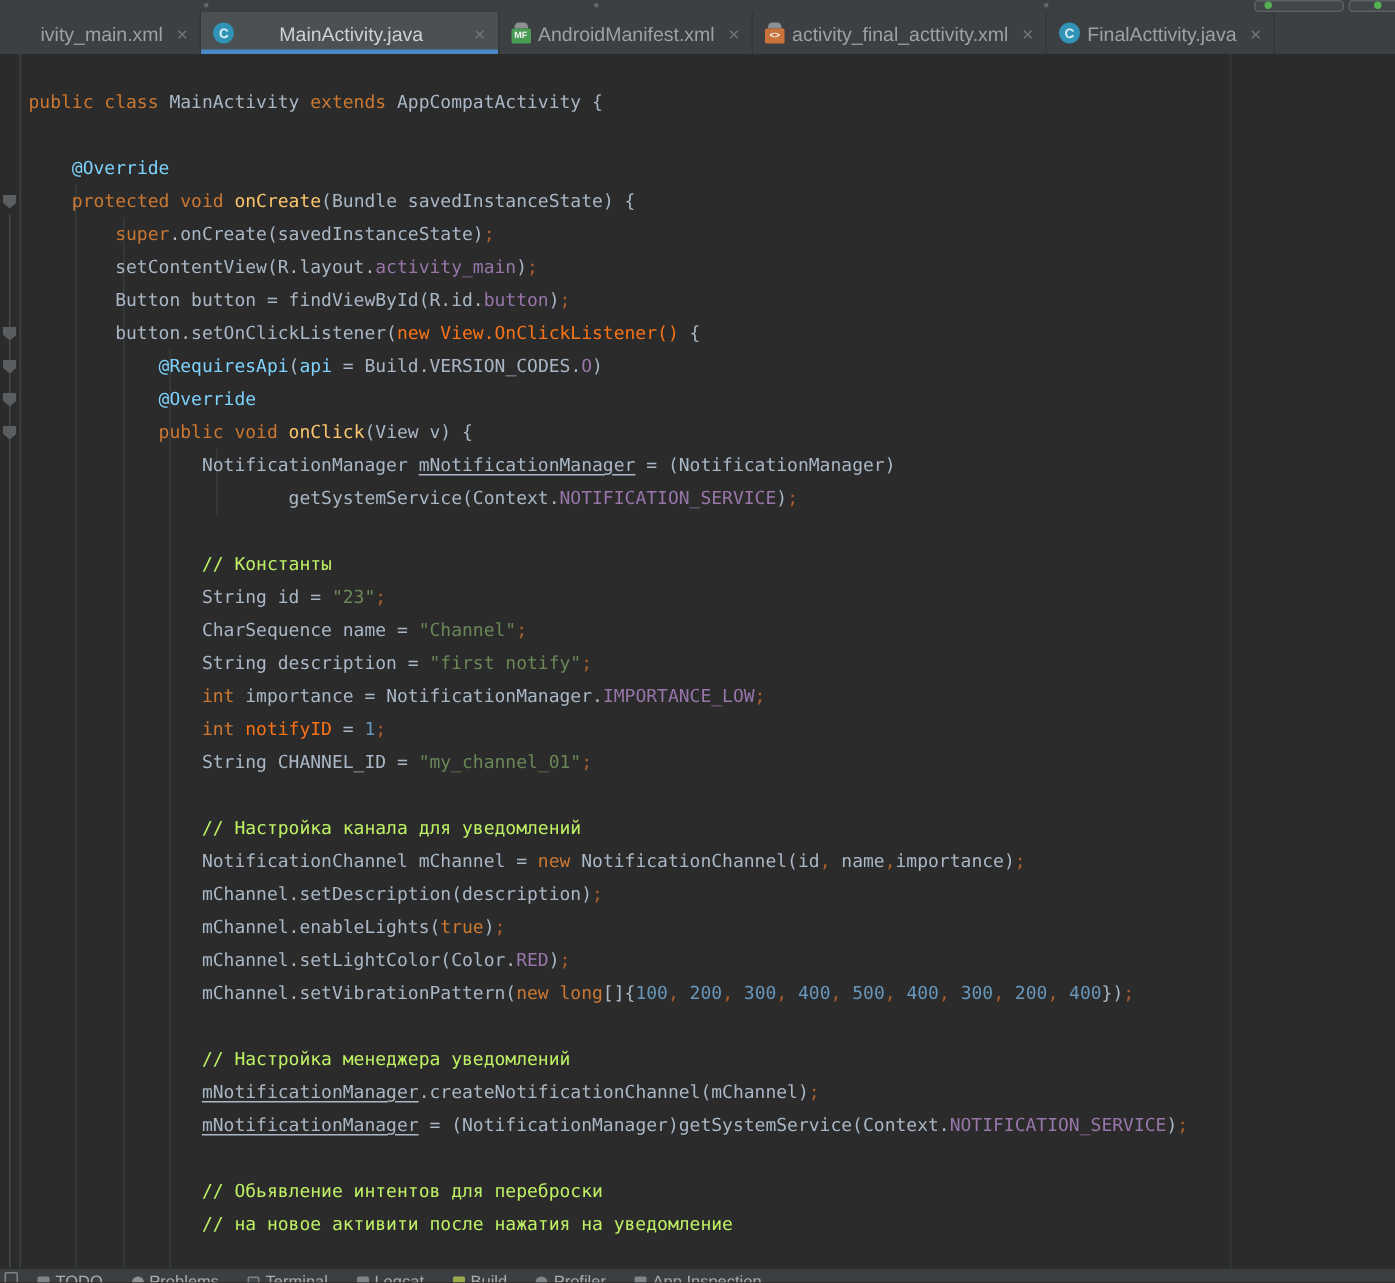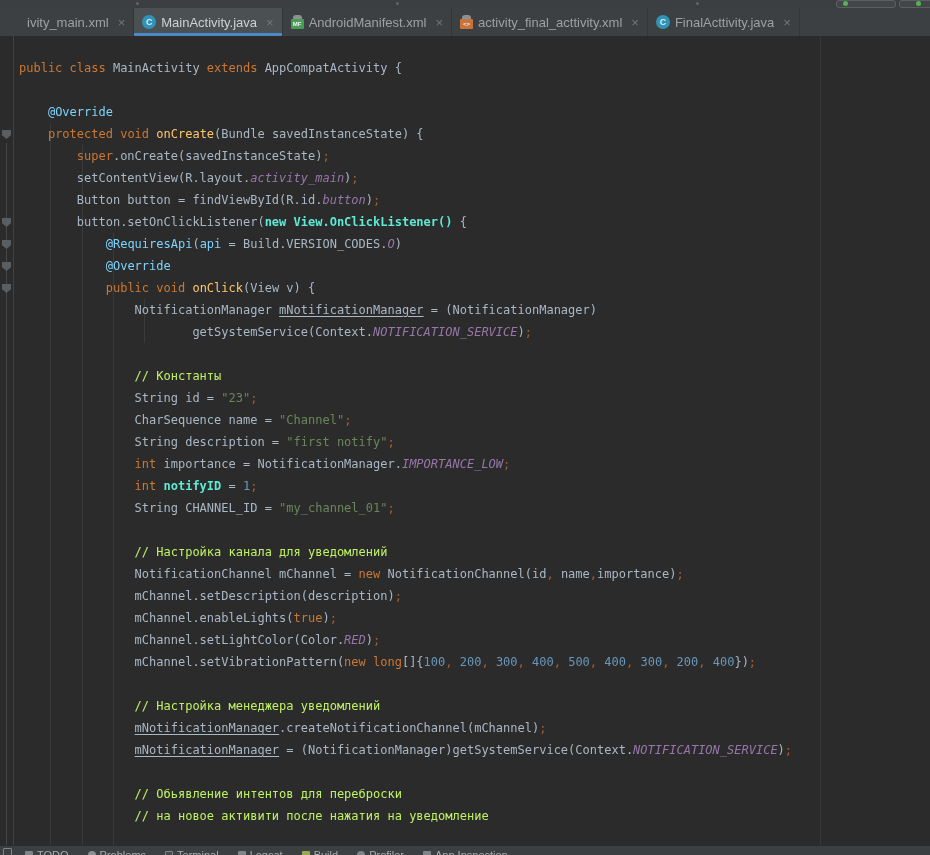--- a/index.html
+++ b/index.html
@@ -10,21 +10,21 @@
   }
   
   .top-strip{position:absolute;left:0;top:0;width:930px;height:8px;background:#3c3f41;border-bottom:1px solid #313436;}
   .ts-box{position:absolute;top:0;height:6px;border:1px solid #5c6062;border-radius:3px;background:#434649;}
   .ts-dot-green{position:absolute;top:1px;width:5px;height:5px;border-radius:50%;background:#55b155;}
   .ts-dot-dim{position:absolute;top:2px;width:3px;height:3px;border-radius:50%;background:#63666a;}
   
   .tabbar{position:absolute;left:0;top:8px;width:930px;height:28px;background:#3d4043;display:flex;align-items:stretch;padding-left:20px;}
   .tab{position:relative;display:inline-flex;align-items:center;padding:0 8px;border-right:1px solid #333638;cursor:default;}
   .tab.first{padding-left:2px;}
-  .tab.active{background:#4b5052;}
+  .tab.active{background:#4b5052;gap:25px;}
   .tab.active::after{content:"";position:absolute;left:0;right:0;bottom:0;height:3px;background:#4a88c7;}
   .tab-label{font-size:13px;color:#9da1a4;margin:0 4px 0 5px;white-space:nowrap;}
   .tab.active .tab-label{color:#ced1d3;}
   .tab-close{font-size:13px;color:#73777a;margin-left:5px;line-height:1;}
   
   .icon-java{width:14px;height:14px;border-radius:50%;background:#3193b5;position:relative;flex:none;}
   .icon-java::after{content:"C";position:absolute;left:0;top:0;width:14px;height:14px;
     font-size:9px;font-weight:bold;color:#d9eef5;text-align:center;line-height:14px;}
   .icon-file{width:13px;height:14px;position:relative;flex:none;}
   .icon-file .head{position:absolute;left:2px;top:0;width:9px;height:4px;border-radius:3px 3px 0 0;background:#8c9093;}
@@ -42,22 +42,22 @@
   .indent-guide{position:absolute;width:1px;background:#383b3c;}
   .code{position:absolute;left:14px;top:0;right:0;bottom:0;padding:21px 0 0 5px;
     font-family:"DejaVu Sans Mono",monospace;font-size:12px;color:#a9b7c6;}
   .cl{height:22px;line-height:22px;white-space:pre;}
   .tk-k{color:#cc7832;}
   .tk-a{color:#7dd3fc;}
   .tk-m{color:#ffc66d;}
   .tk-s{color:#6a8759;}
   .tk-n{color:#6897bb;}
   .tk-c{color:#bef264;}
-  .tk-f{color:#9876aa;font-style:italic;text-align:center;}
-  .tk-g{color:#5eead4;font-weight:bold;}
+  .tk-f{color:#9876aa;text-align:center;}
+  .tk-g{color:#f97316;}
   .tk-u{color:#a9b7c6;text-decoration:underline;text-underline-offset:2px;}
   .tk-p{color:#aa5e2f;}
   .tk-d{color:#a9b7c6;}
   
   .statusbar{position:absolute;left:0;bottom:0;width:930px;height:9px;background:#3c3f41;
     border-top:1px solid #2a2c2d;overflow:hidden;}
   .sb-inner{position:absolute;left:0;top:0;height:18px;display:flex;align-items:center;padding-left:25px;gap:19px;}
   .sb-corner{position:absolute;left:3px;top:2px;width:7px;height:7px;border:1px solid #7f8488;border-radius:1px;}
   .sb-item{display:inline-flex;align-items:center;gap:4px;white-space:nowrap;}
   .sb-label{font-size:11px;color:#a9acae;}

